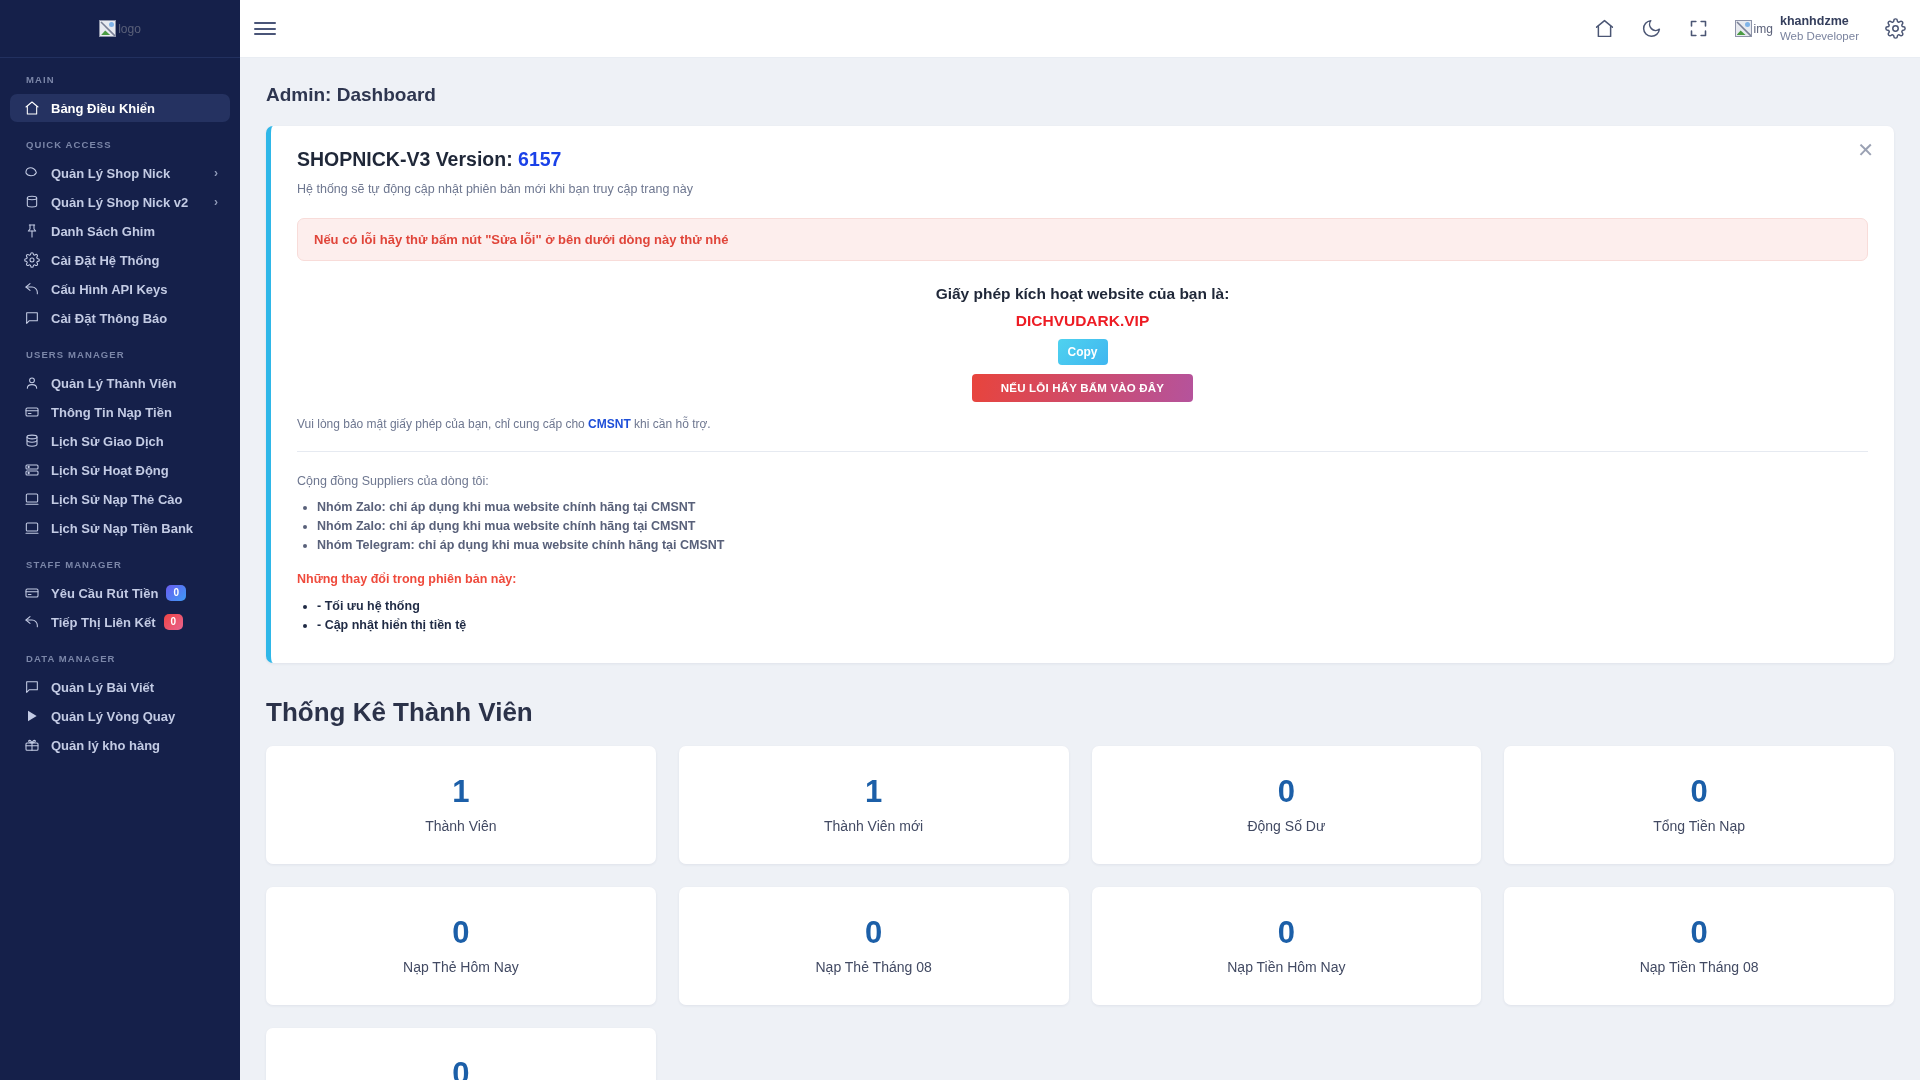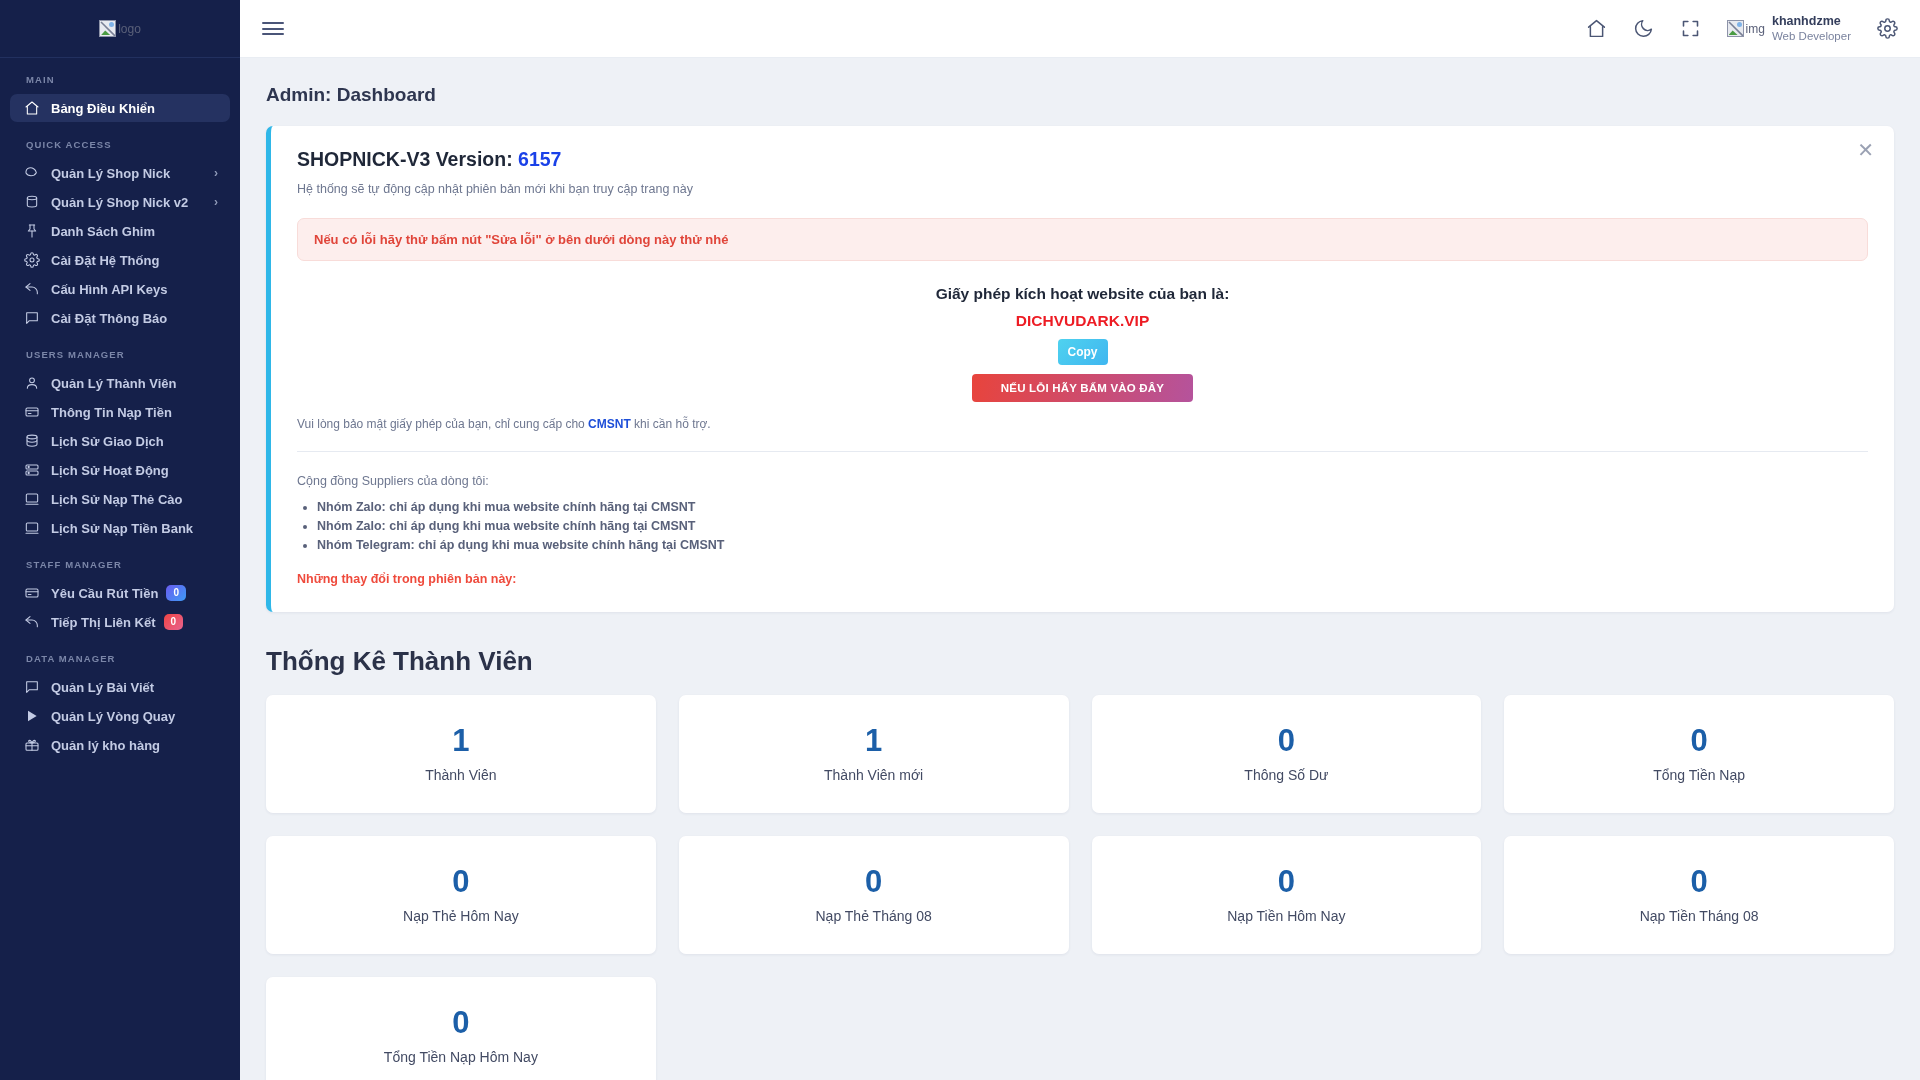--- a/index.html
+++ b/index.html
@@ -74,21 +74,21 @@
     color: #fff; border-radius: 5px; padding: 2px 7px;
     line-height: 1.2;
   }
   .badge-blue { background: linear-gradient(135deg, #6a5cf0, #3d9bf5); }
   .badge-red  { background: linear-gradient(135deg, #ef4444, #e8648f); }
 
   
   .main { flex: 1; height: 1080px; display: flex; flex-direction: column; overflow: hidden; }
   .topbar {
     height: 58px; background: #ffffff;
-    display: flex; align-items: center; padding: 0 22px;
+    display: flex; align-items: center; padding: 0 14px;
     border-bottom: 1px solid #e9edf3; flex: 0 0 58px;
   }
   .hamburger { width: 22px; cursor: pointer; }
   .hamburger span {
     display: block; height: 2px; background: #4a5578;
     border-radius: 2px; margin: 3.5px 0;
   }
   .hamburger span:nth-child(1) { width: 22px; }
   .hamburger span:nth-child(2) { width: 22px; }
   .hamburger span:nth-child(3) { width: 22px; }
@@ -445,35 +445,39 @@
         <div class="divider"></div>
 
         <div class="sup-title">Cộng đồng Suppliers của dòng tôi:</div>
         <ul class="sup-list" id="suppliers-list">
             <li>Nhóm Zalo: chỉ áp dụng khi mua website chính hãng tại CMSNT</li>
             <li>Nhóm Zalo: chỉ áp dụng khi mua website chính hãng tại CMSNT</li>
             <li>Nhóm Telegram: chỉ áp dụng khi mua website chính hãng tại CMSNT</li>
           </ul>
 
         <div class="changes-title">Những thay đổi trong phiên bản này:</div>
+        <ul class="changes-list" id="changes-list">
+            <li>- Tối ưu hệ thống</li>
+            <li>- Cập nhật hiển thị tiền tệ</li>
+          </ul>
       </section>
 
       <h2 class="section-title">Thống Kê Thành Viên</h2>
       <div class="stat-grid" id="stat-grid">
           <div class="stat-card">
             <div class="stat-value">1</div>
             <div class="stat-label">Thành Viên</div>
           </div>
           <div class="stat-card">
             <div class="stat-value">1</div>
             <div class="stat-label">Thành Viên mới</div>
           </div>
           <div class="stat-card">
             <div class="stat-value">0</div>
-            <div class="stat-label">Thông Số Dư</div>
+            <div class="stat-label">Động Số Dư</div>
           </div>
           <div class="stat-card">
             <div class="stat-value">0</div>
             <div class="stat-label">Tổng Tiền Nạp</div>
           </div>
           <div class="stat-card">
             <div class="stat-value">0</div>
             <div class="stat-label">Nạp Thẻ Hôm Nay</div>
           </div>
           <div class="stat-card">

